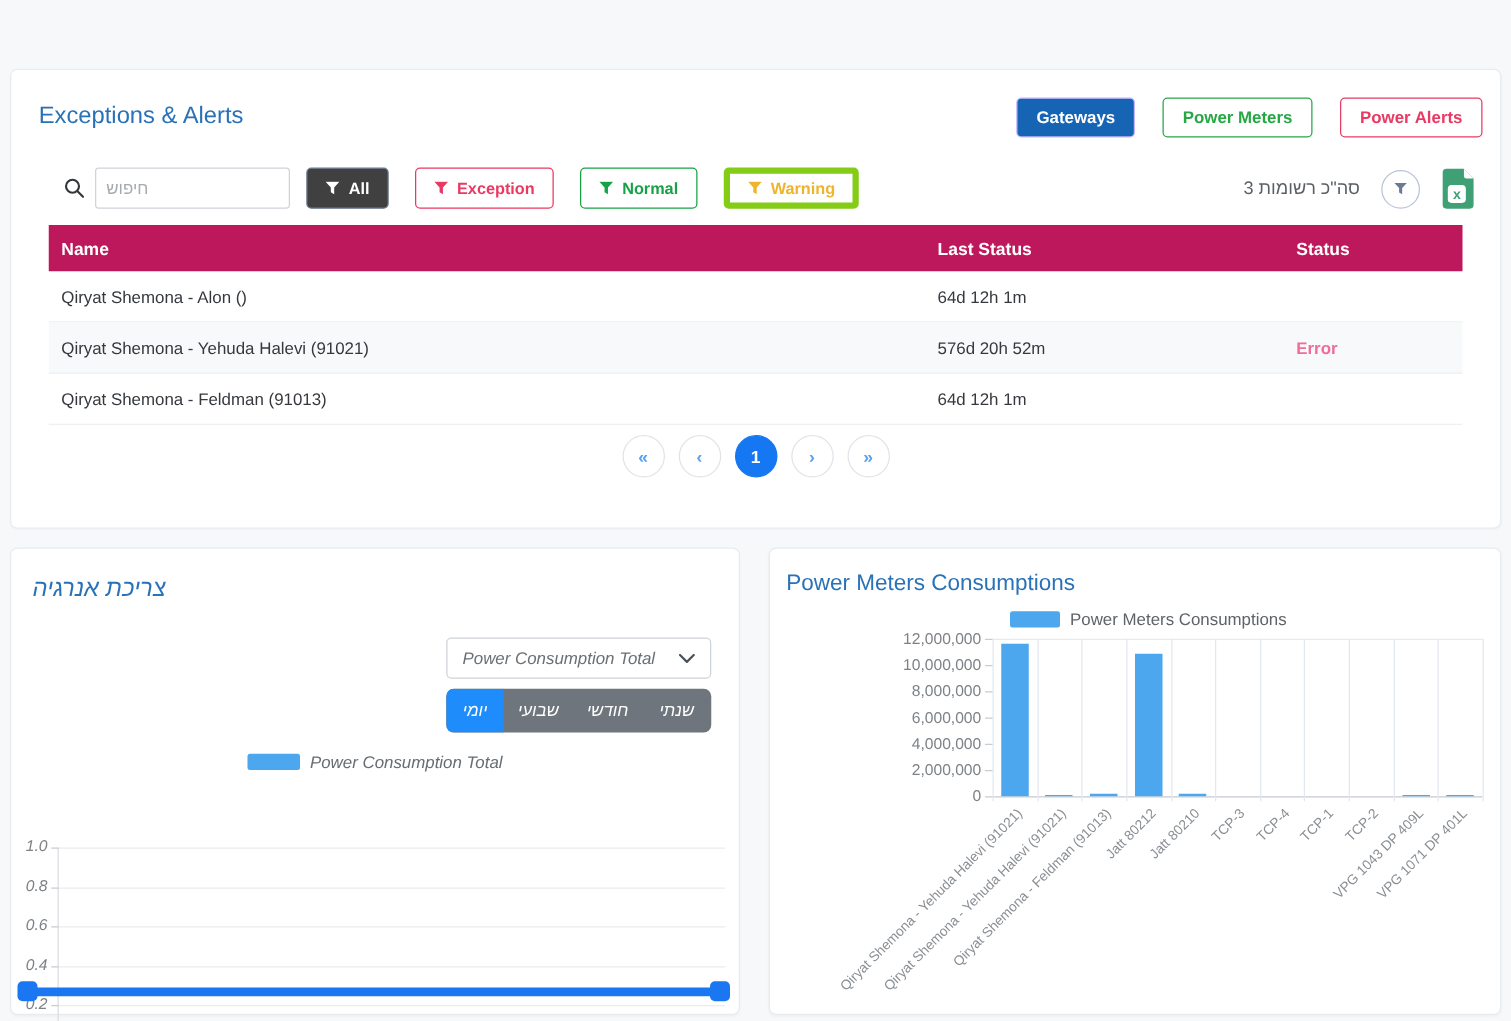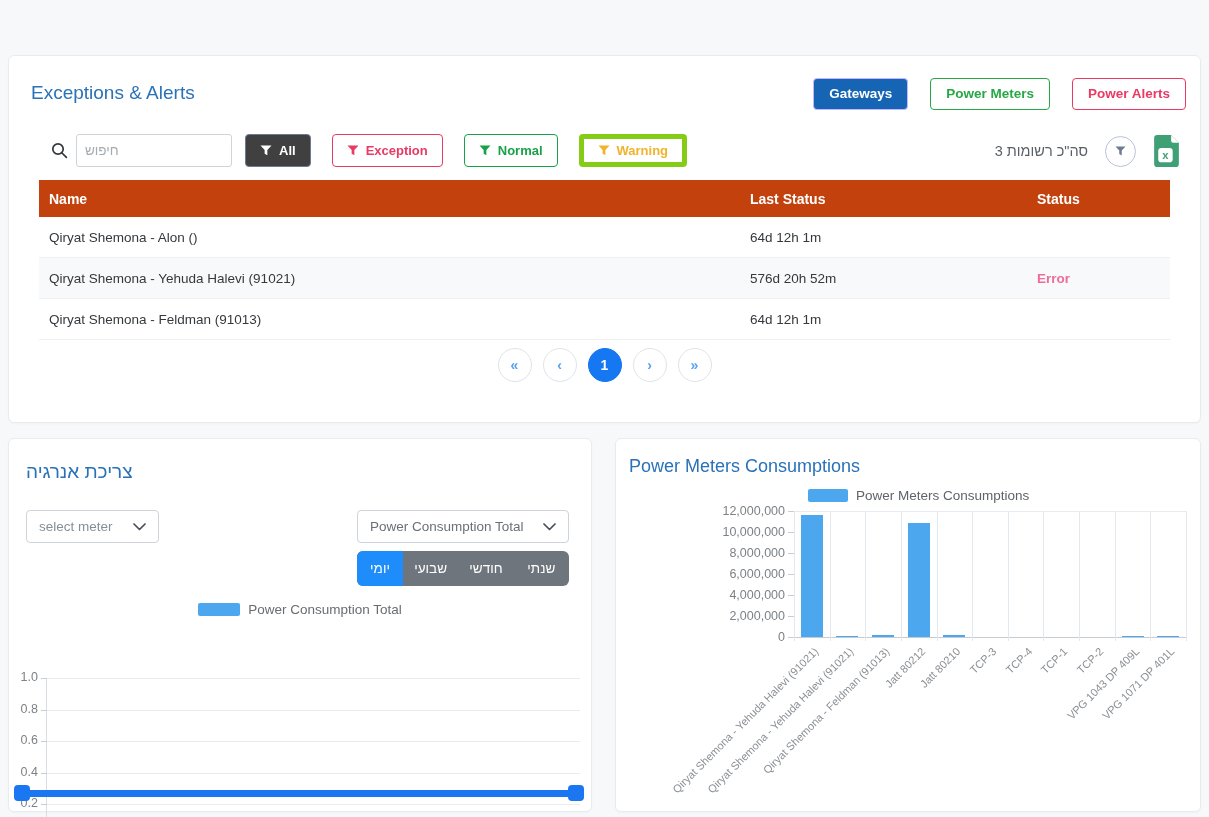--- a/index.html
+++ b/index.html
@@ -12,21 +12,21 @@
   }
   .stage{position:relative;width:1209px;height:817px;}
 
   
   .topbar{position:absolute;left:0;top:0;width:100%;height:38px;background:#fff;border-bottom:1px solid #e9ecef;}
   .page-title{position:absolute;left:10px;top:6px;font-size:20px;color:#2e79c2;}
 
   
   .panel{position:absolute;background:#fff;border:1px solid #e9ecef;border-radius:6px;box-shadow:0 1px 2px rgba(0,0,0,.03);}
   #panel-alerts{left:8px;top:55px;width:1191px;height:366px;}
-  #panel-energy{left:8px;top:438px;width:582px;height:372px;}
+  #panel-energy{left:8px;top:438px;width:582px;height:372px;font-style:italic;}
   #panel-consumption{left:615px;top:438px;width:584px;height:372px;}
   .panel-title{font-size:19px;color:#2a72b8;}
 
   
   #alerts-title{position:absolute;left:22px;top:26px;}
   .hdr-buttons{position:absolute;right:14px;top:22px;display:flex;gap:22px;}
   .btn{font-family:inherit;font-size:13.5px;font-weight:bold;border-radius:4px;padding:8px 15px;cursor:pointer;line-height:1;}
   .btn-gateways{background:#1565b4;border:1px solid #c4b5fd;color:#fff;}
   .btn-meters{background:#fff;border:1px solid #28a745;color:#28a745;}
   .btn-palerts{background:#fff;border:1px solid #e83a63;color:#e83a63;}
@@ -44,21 +44,21 @@
   .fbtn-warning{border:5px solid #84cc16;color:#f0b32c;margin-left:21px;}
 
   .tools-row{position:absolute;right:20px;top:78px;display:flex;align-items:center;gap:17px;}
   .total-records{font-size:14.5px;color:#5a5f66;}
   .funnel-circle{width:31px;height:31px;border-radius:50%;border:1px solid #b9c3d8;background:#fff;display:flex;align-items:center;justify-content:center;cursor:pointer;}
   .sort-select{width:210px;height:33px;background:#f8f9fa;border:1px solid #ced4da;border-radius:4px;display:flex;align-items:center;justify-content:space-between;padding:0 12px;font-size:14px;color:#495057;cursor:pointer;box-sizing:border-box;}
   .excel-btn{background:none;border:none;padding:0;cursor:pointer;display:flex;}
 
   
   .table{position:absolute;left:30px;right:30px;top:124px;}
-  .t-head{display:grid;grid-template-columns:1fr 287px 143px;background:#c2410c;height:37px;align-items:center;color:#fff;font-weight:bold;font-size:14px;}
+  .t-head{display:grid;grid-template-columns:1fr 287px 143px;background:#be185d;height:37px;align-items:center;color:#fff;font-weight:bold;font-size:14px;}
   .t-head > div{padding-left:10px;}
   .t-row{display:grid;grid-template-columns:1fr 287px 143px;height:40px;align-items:center;font-size:13.5px;color:#35393d;border-bottom:1px solid #eef0f2;cursor:pointer;}
   .t-row > div{padding-left:10px;}
   .t-row.striped{background:#f8f9fa;}
   .status-error{color:#ef6d96;font-weight:bold;}
 
   
   .pagination{position:absolute;left:0;right:0;top:292px;display:flex;justify-content:center;gap:11px;}
   .page-btn{width:34px;height:34px;border-radius:50%;border:1px solid #e0e4e8;background:#fff;color:#58a2f0;font-size:14px;font-weight:bold;display:flex;align-items:center;justify-content:center;cursor:pointer;font-family:inherit;}
   .page-btn.active{background:#1577f2;border-color:#1577f2;color:#fff;}
@@ -194,26 +194,20 @@
       <button class="page-btn">‹</button>
       <button class="page-btn active">1</button>
       <button class="page-btn">›</button>
       <button class="page-btn">»</button>
     </div>
   </section>
 
   <section class="panel" id="panel-energy">
     <div class="panel-title" id="energy-title">צריכת אנרגיה</div>
 
-    <div class="dd" id="meter-select">
-      <span>select meter</span>
-      <svg width="13" height="8" viewBox="0 0 13 8">
-          <polyline points="1,1 6.5,6.5 12,1" fill="none" stroke="#495057" stroke-width="1.7" stroke-linecap="round" stroke-linejoin="round"></polyline>
-        </svg>
-    </div>
 
     <div class="dd" id="metric-select">
       <span>Power Consumption Total</span>
       <svg width="13" height="8" viewBox="0 0 13 8">
           <polyline points="1,1 6.5,6.5 12,1" fill="none" stroke="#495057" stroke-width="1.7" stroke-linecap="round" stroke-linejoin="round"></polyline>
         </svg>
     </div>
 
     <div class="tabs">
       <div class="tab active">יומי</div>

